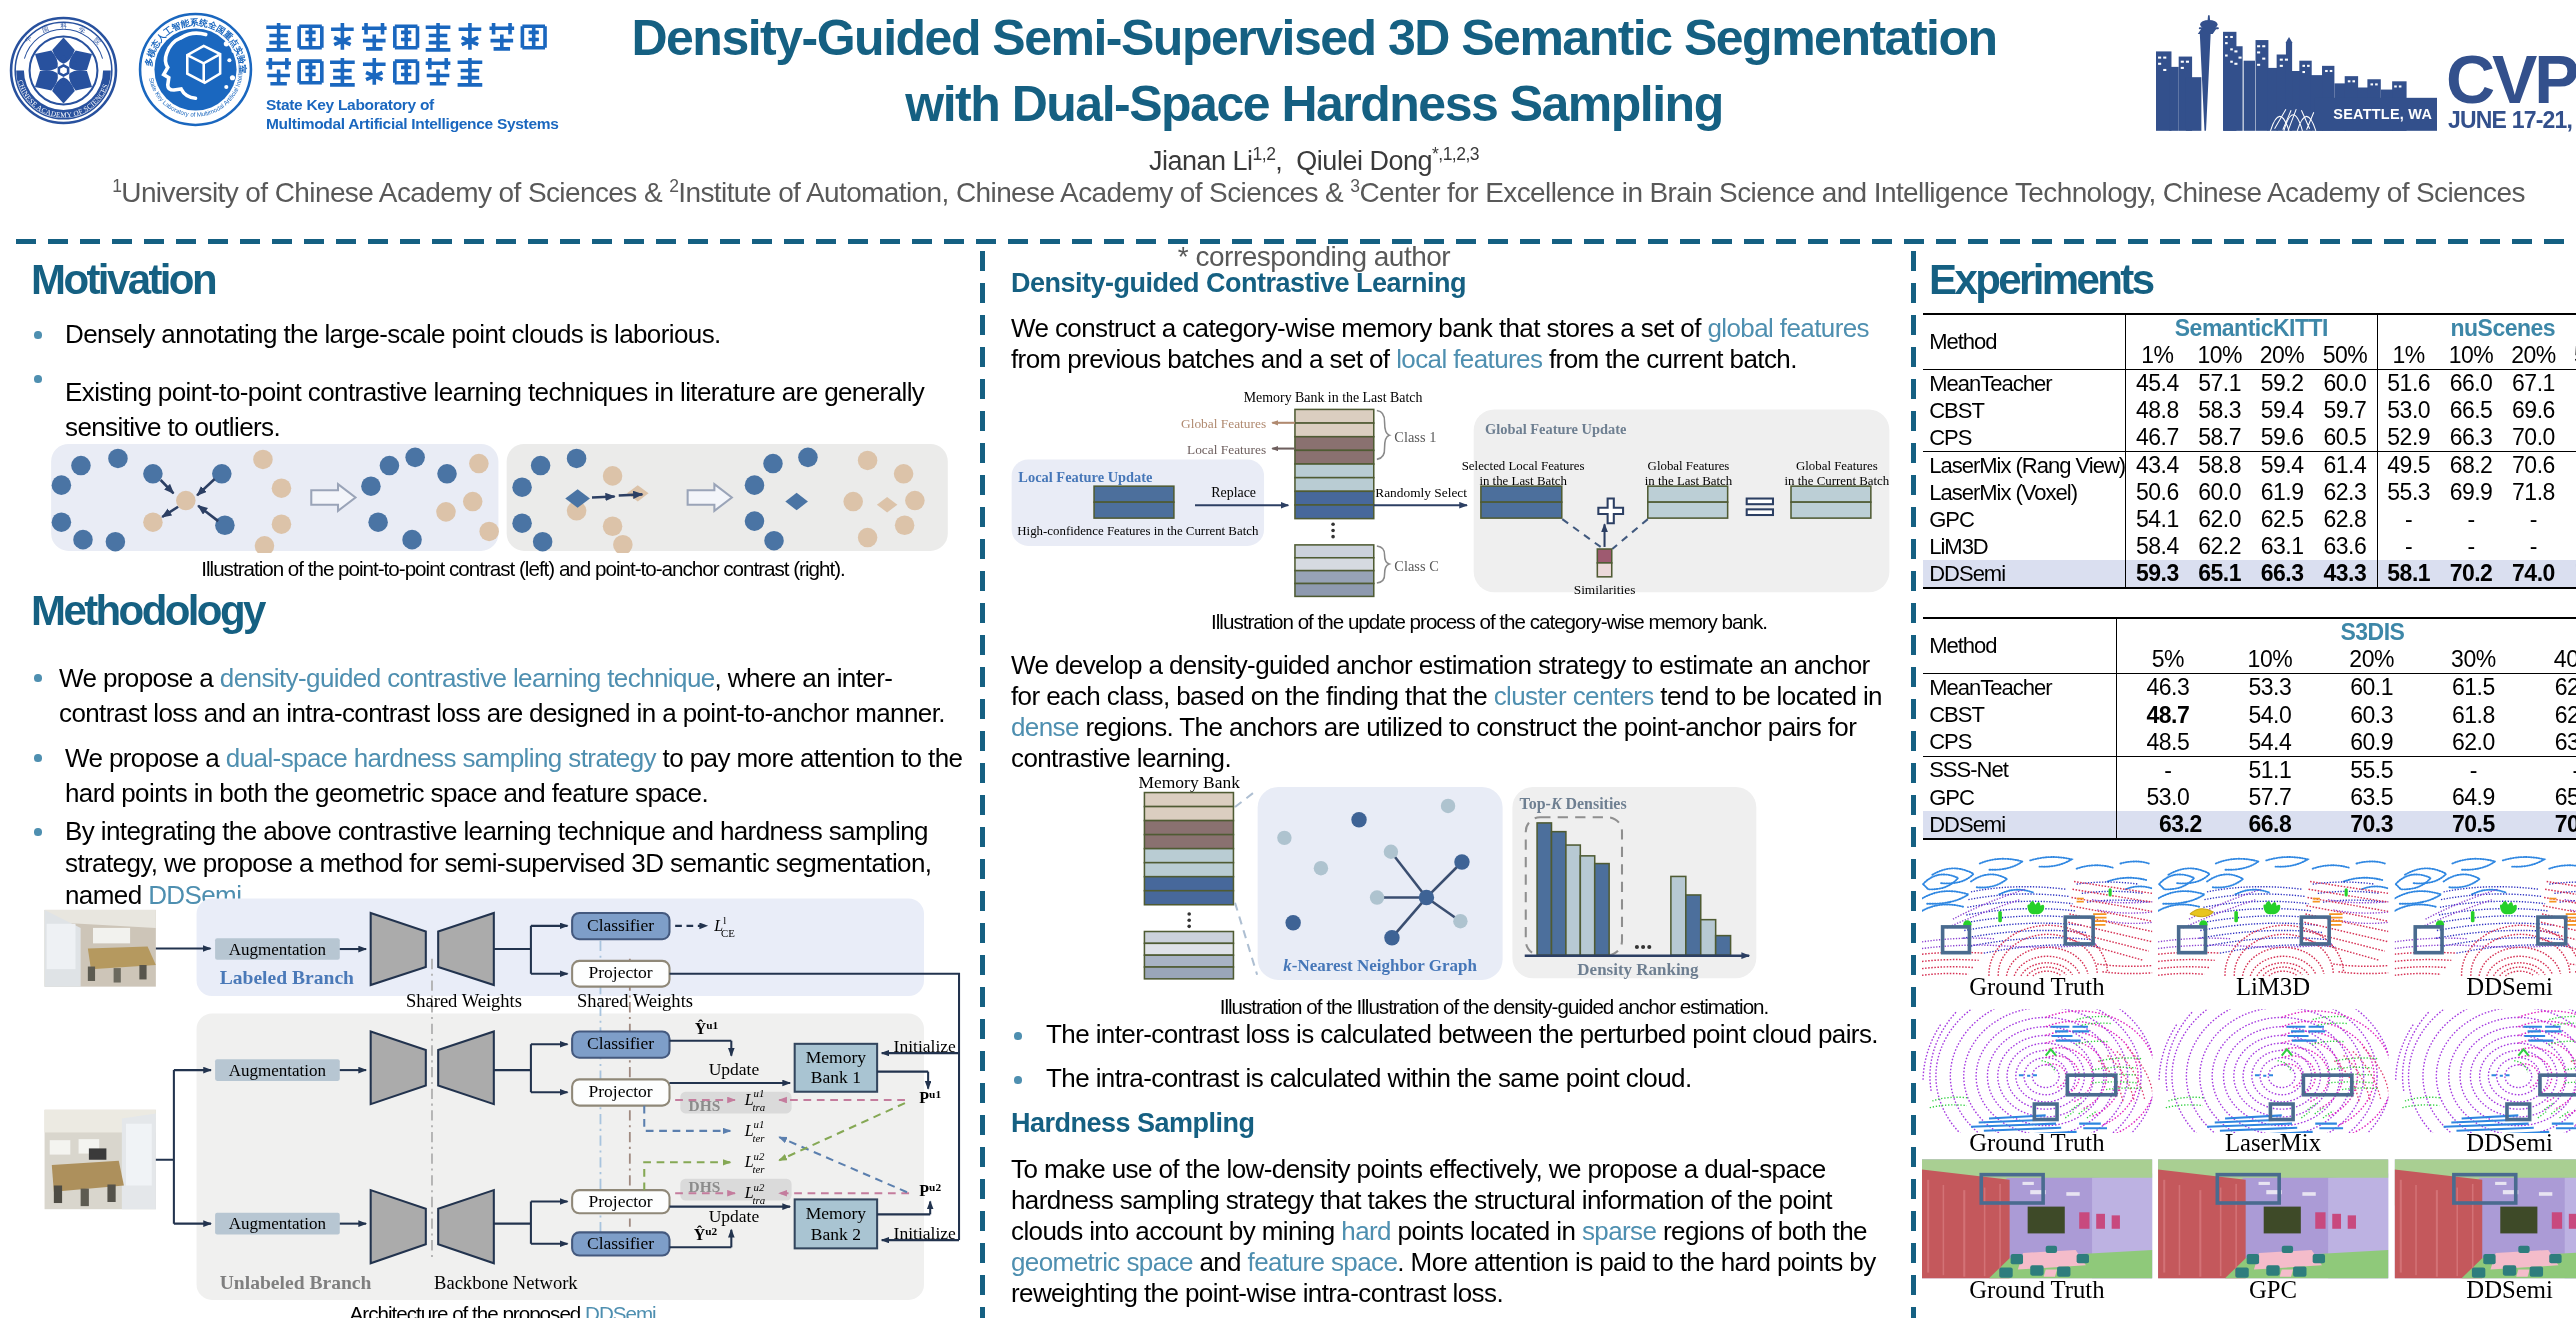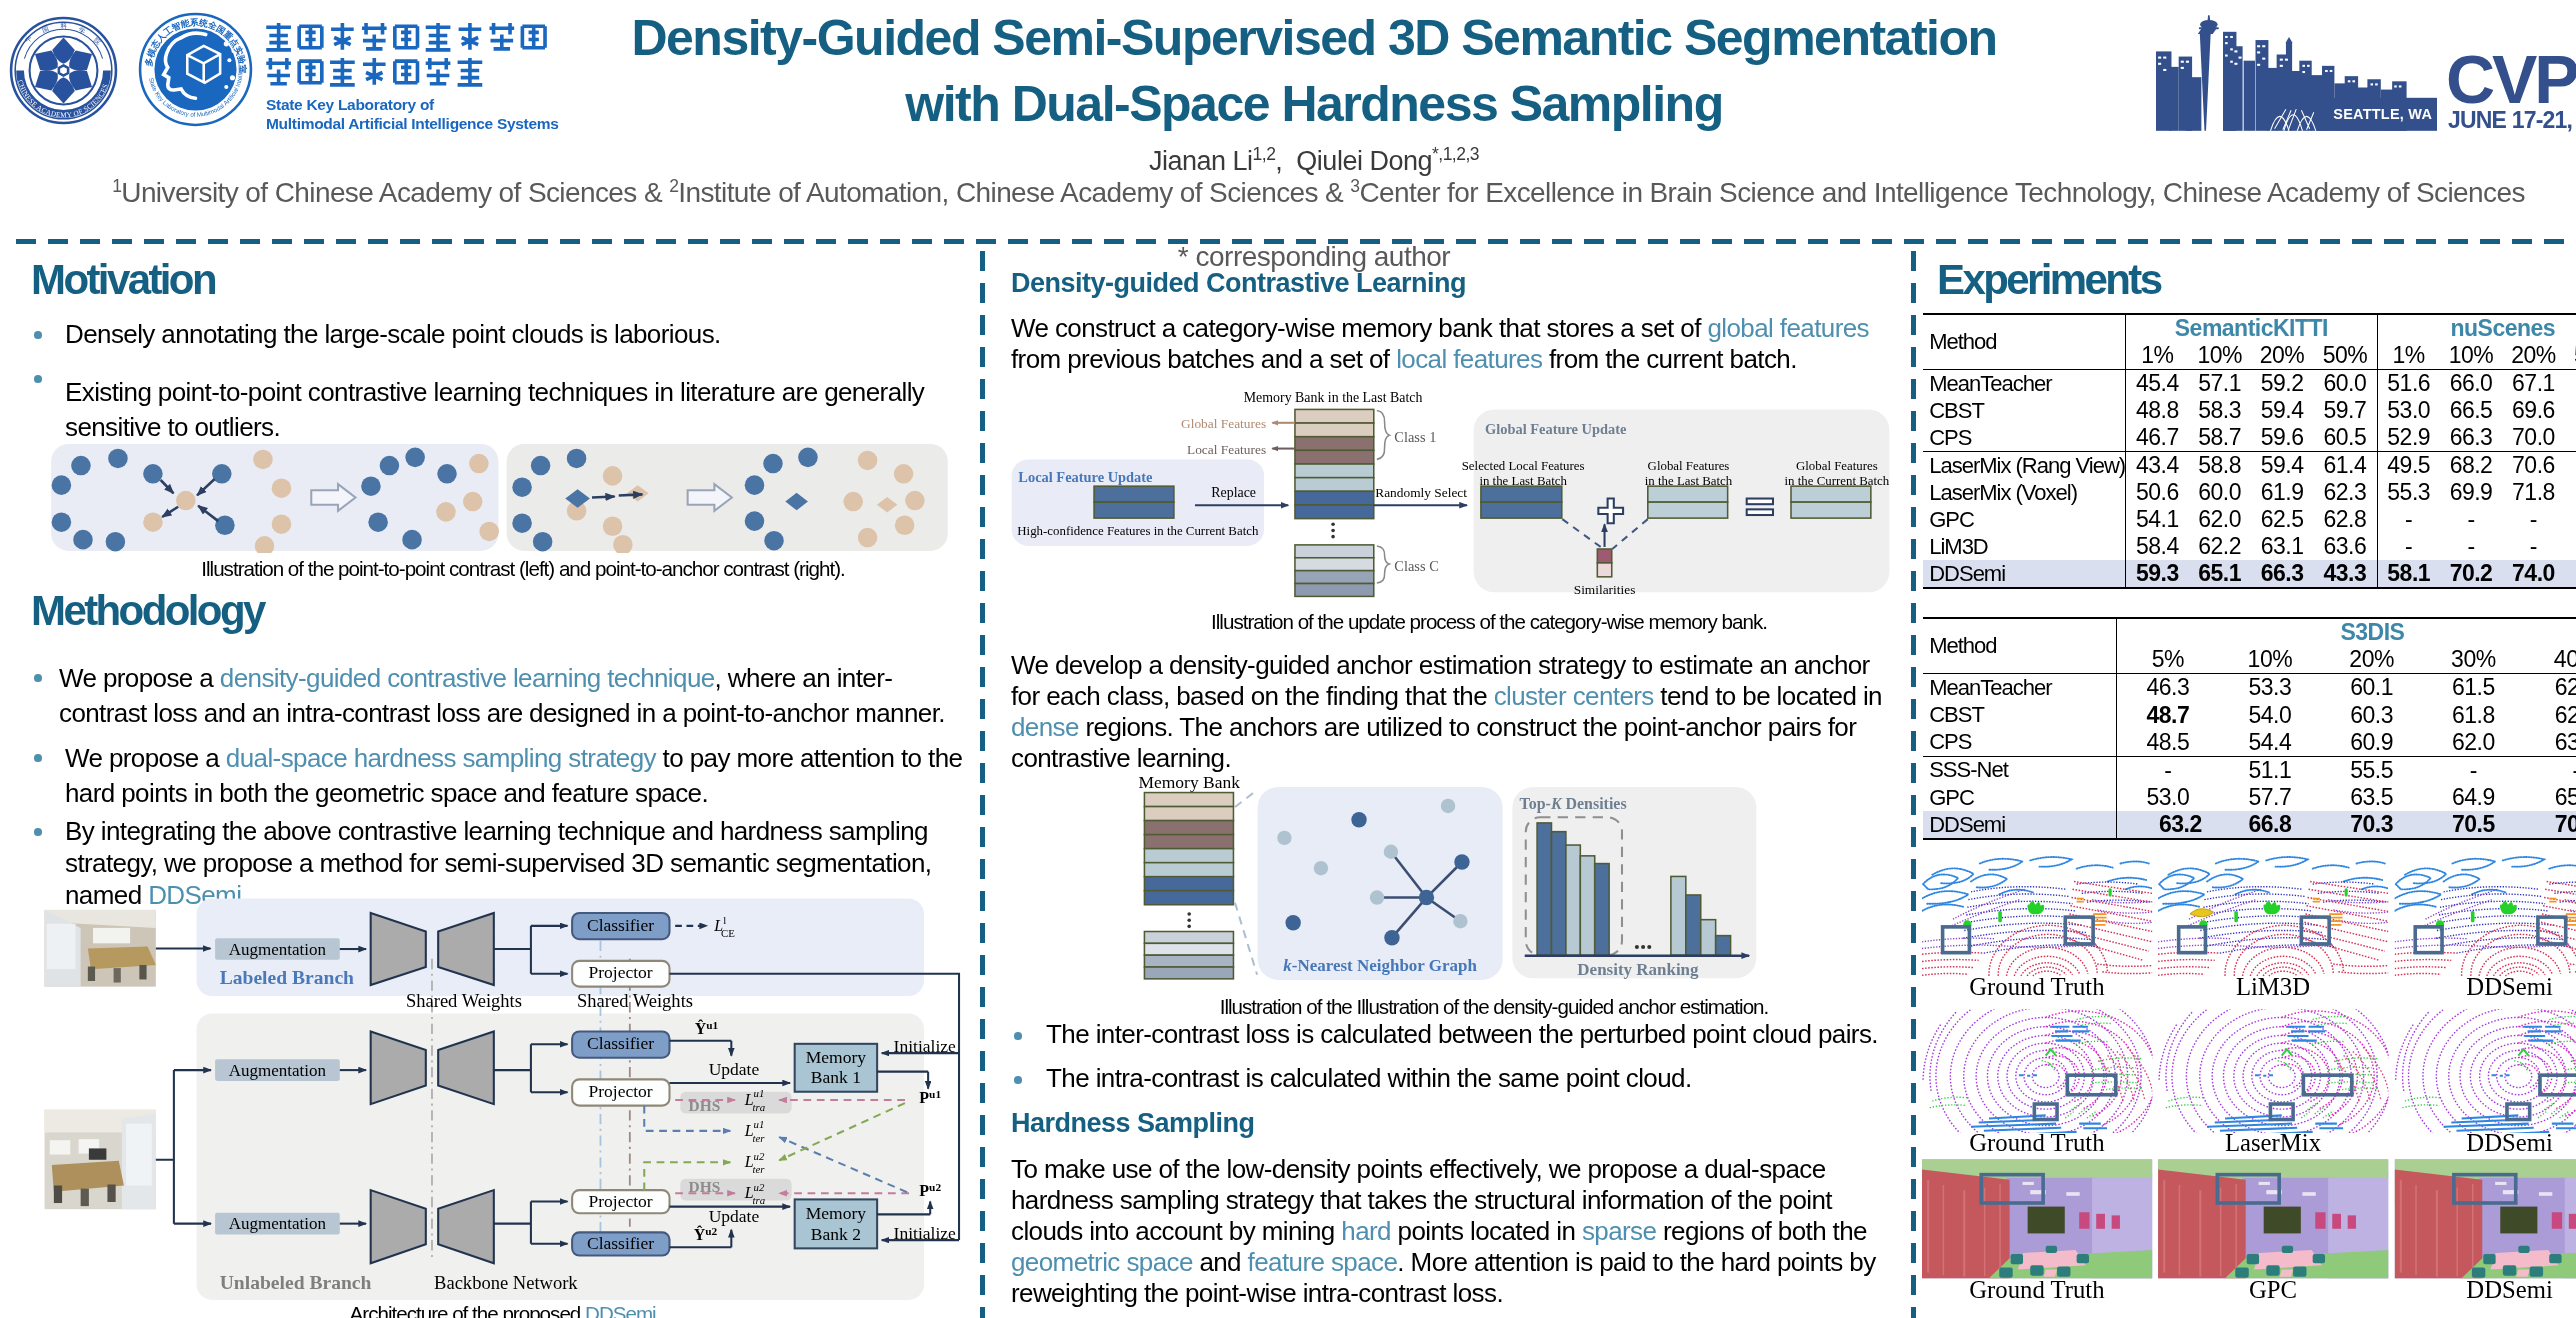--- a/index.html
+++ b/index.html
@@ -683,21 +683,21 @@
 
 <div class="dot" style="left:1014px;top:1032px;"></div>
 <div class="abs body-m" style="left:1046px;top:1019px;width:876px;">The inter-contrast loss is calculated between the perturbed point cloud pairs.</div>
 <div class="dot" style="left:1014px;top:1076px;"></div>
 <div class="abs body-m" style="left:1046px;top:1063px;width:876px;">The intra-contrast is calculated within the same point cloud.</div>
 
 <div class="abs h2" style="left:1011px;top:1108px;">Hardness Sampling</div>
 
 <div class="abs body-m" style="left:1011px;top:1154px;width:889px;">To make use of the low-density points effectively, we propose a dual-space hardness sampling strategy that takes the structural information of the point clouds into account by mining <span class="kw">hard</span> points located in <span class="kw">sparse</span> regions of both the <span class="kw">geometric space</span> and <span class="kw">feature space</span>. More attention is paid to the hard points by reweighting the point-wise intra-contrast loss.</div>
 
-<div class="abs h1" style="left:1929px;top:256px;margin-left:8px;">Experiments</div>
+<div class="abs h1" style="left:1929px;top:256px;">Experiments</div>
 
 <div class="abs" id="table1" style="left:1923px;top:313px;">
 <table class="res" style="width:705px;border-top:2.6px solid #000;border-bottom:2.6px solid #000;">
 <tbody>
         <tr style="height:25px;">
   <td class="mth" rowspan="2" style="width:189px;border-right:1.5px solid #000;">Method</td>
   <td colspan="4" class="grp" style="border-right:1.5px solid #000;">SemanticKITTI</td>
   <td colspan="4" class="grp">nuScenes</td>
 </tr>
 <tr style="height:26px;">

